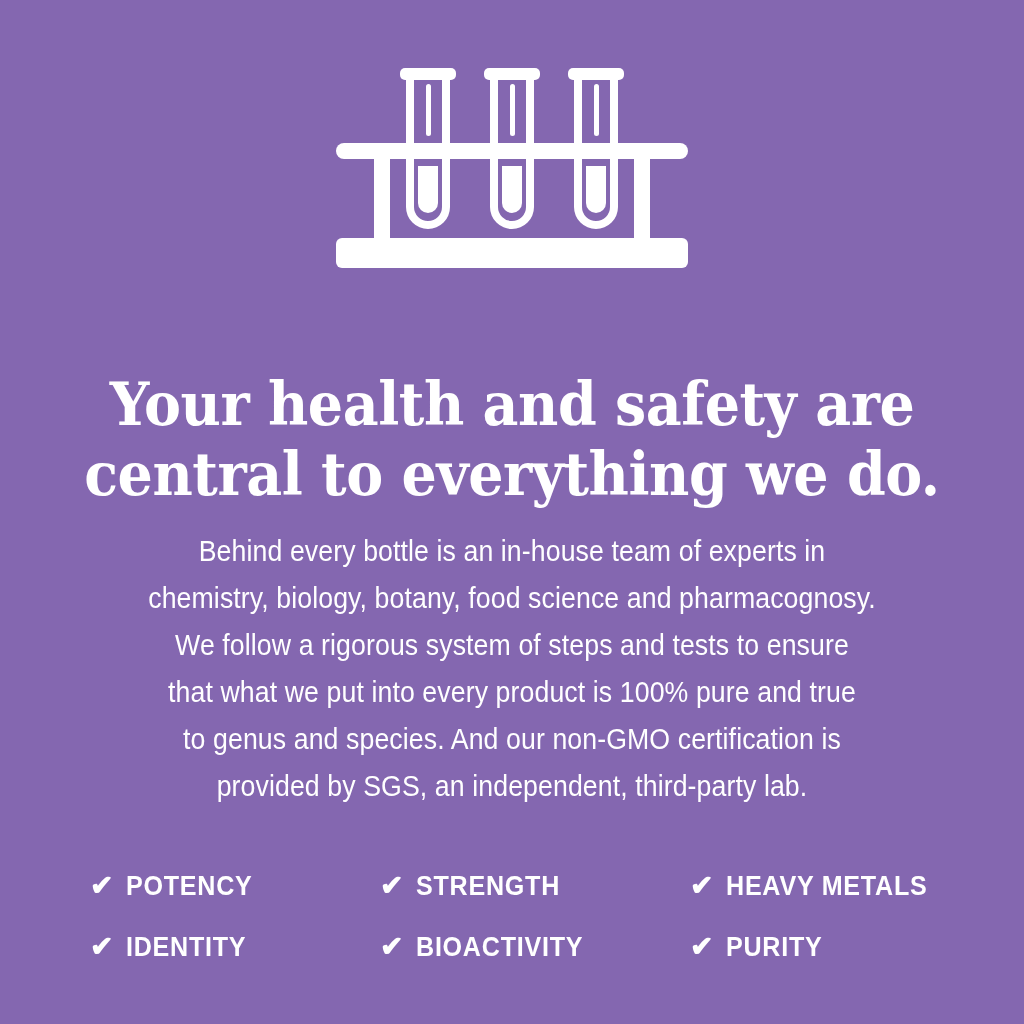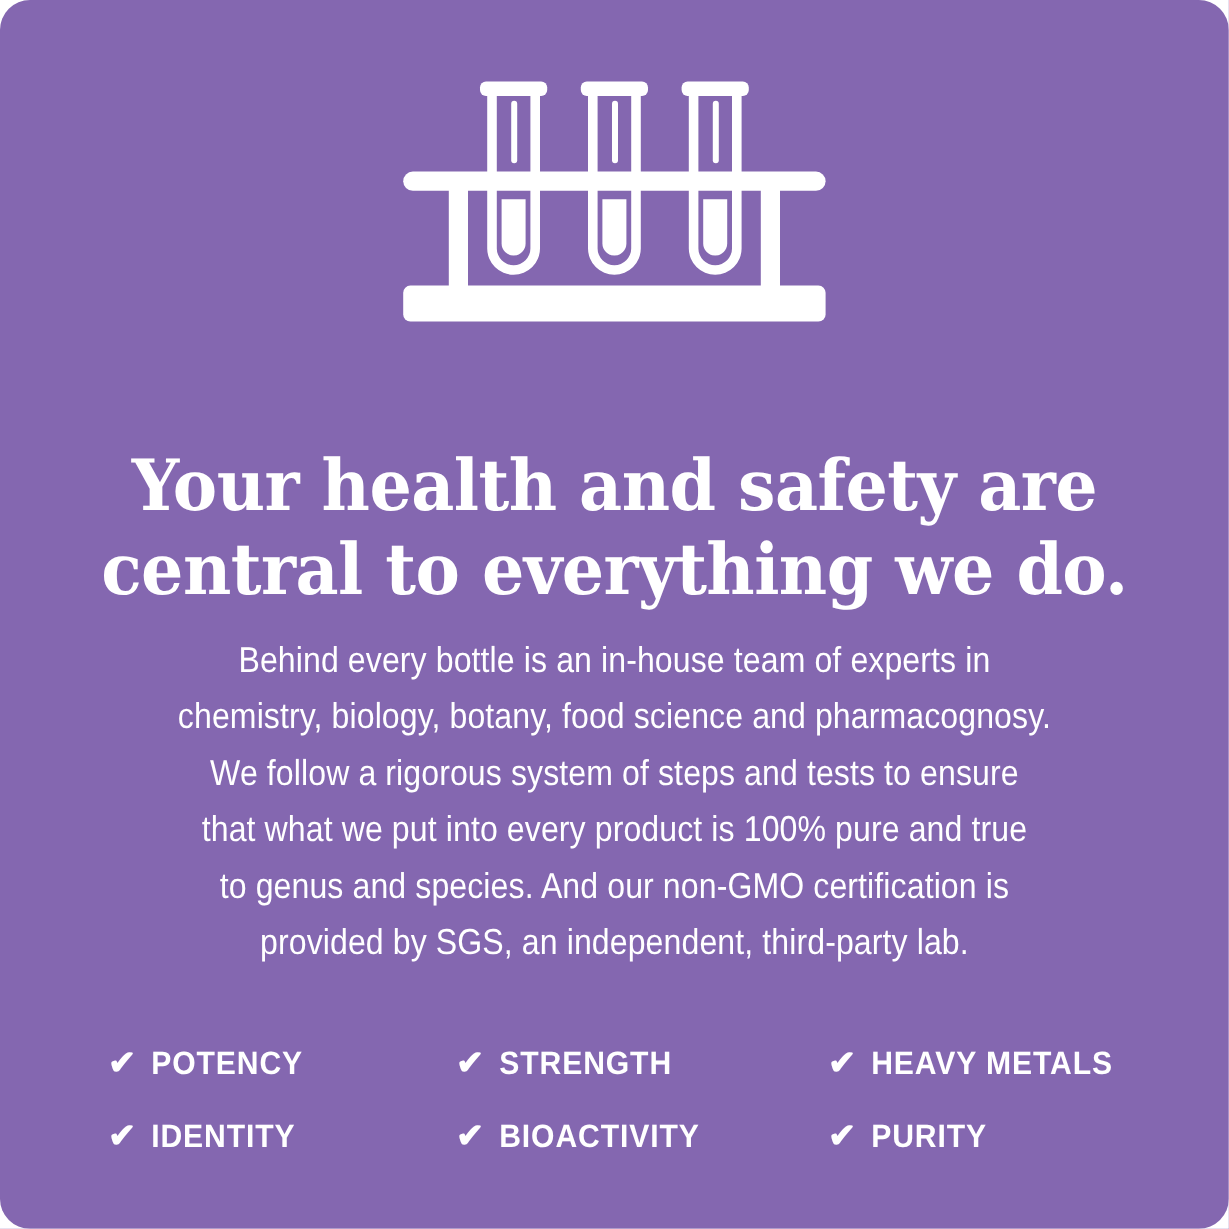--- a/index.html
+++ b/index.html
@@ -111,21 +111,21 @@
     font-size: 27px;
     letter-spacing: 0.8px;
     white-space: nowrap;
     transform: scaleX(0.93);
     transform-origin: left center;
   }
 </style>
 </head>
 <body>
 
-<div id="card" style="background: rgb(132, 103, 176); color: rgb(255, 255, 255); border-radius: 25px;">
+<div id="card" style="background: rgb(132, 103, 176); color: rgb(255, 255, 255);">
 
   <div class="icon-wrap">
     <svg viewBox="0 0 360 210" xmlns="http://www.w3.org/2000/svg" aria-hidden="true">
       <g fill="#ffffff">
 
         <g transform="translate(72,0)">
 
           <rect x="-4" y="6" width="56" height="12" rx="5" ry="5"></rect>
 
           <path d="M2,13 L2,145 a22,22 0 0 0 44,0 L46,13 L38,13 L38,145 a14,14 0 0 1 -28,0 L10,13 Z"></path>

